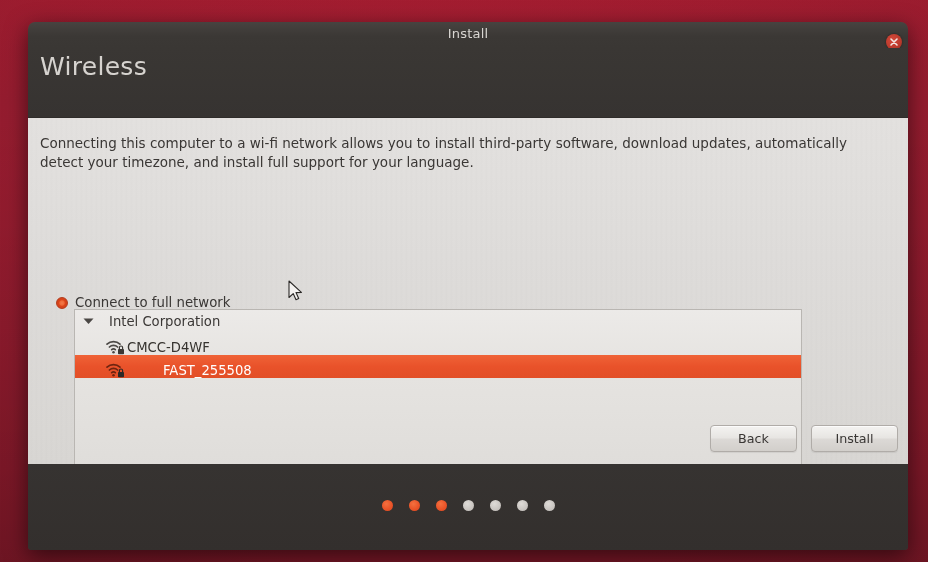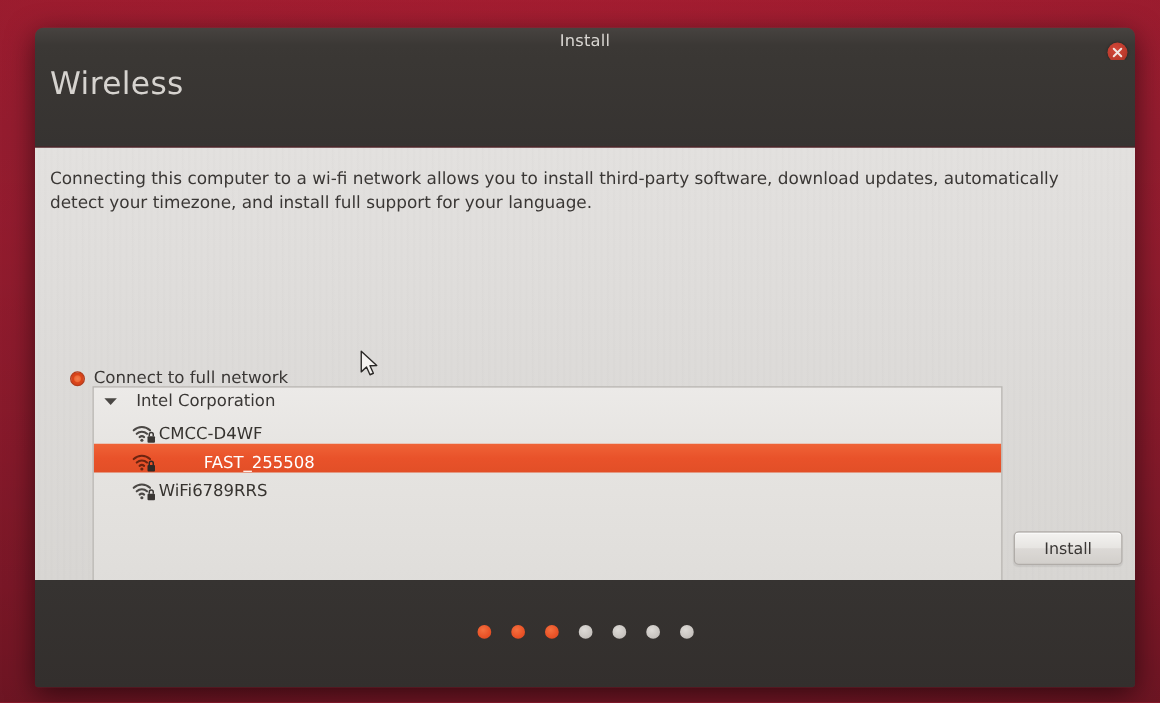--- a/index.html
+++ b/index.html
@@ -324,37 +324,25 @@
             <path d="M4.4,8 A6,6 0 0 1 12.6,8" stroke="#6d2410" stroke-width="1.7" fill="none" stroke-linecap="round"></path>
             <path d="M6.7,10.7 A2.8,2.8 0 0 1 10.3,10.7" stroke="#6d2410" stroke-width="1.7" fill="none" stroke-linecap="round"></path>
             <circle cx="8.5" cy="13.2" r="1.25" fill="#6d2410"></circle>
             <rect x="13" y="10" width="6" height="5.2" rx="0.8" fill="#2e2926"></rect>
             <path d="M14.4,10 V8.6 A1.6,1.6 0 0 1 17.6,8.6 V10" stroke="#2e2926" stroke-width="1.2" fill="none"></path>
           </svg>
         </span>
         <span class="ssid-label">FAST_255508</span>
       </div>
 
-      <div class="list-item">
-        <span class="wifi-icon">
-          <svg width="20" height="16" viewBox="0 0 20 16">
-            <path d="M2,5.2 A9.5,9.5 0 0 1 15,5.2" stroke="#4b4845" stroke-width="1.7" fill="none" stroke-linecap="round"></path>
-            <path d="M4.4,8 A6,6 0 0 1 12.6,8" stroke="#4b4845" stroke-width="1.7" fill="none" stroke-linecap="round"></path>
-            <path d="M6.7,10.7 A2.8,2.8 0 0 1 10.3,10.7" stroke="#4b4845" stroke-width="1.7" fill="none" stroke-linecap="round"></path>
-            <circle cx="8.5" cy="13.2" r="1.25" fill="#4b4845"></circle>
-            <rect x="13" y="10" width="6" height="5.2" rx="0.8" fill="#3a3734"></rect>
-            <path d="M14.4,10 V8.6 A1.6,1.6 0 0 1 17.6,8.6 V10" stroke="#3a3734" stroke-width="1.2" fill="none"></path>
-          </svg>
-        </span>
-        <span class="ssid-label">WiFi6789RRS</span>
-      </div>
 
     </div>
 
     <div id="button-bar">
+      <div class="action-button">Back</div>
       <div class="action-button">Install</div>
     </div>
 
   </div>
 
   <div id="footer">
     <div id="progress-dots">
       <span class="progress-dot active"></span>
       <span class="progress-dot active"></span>
       <span class="progress-dot active"></span>

